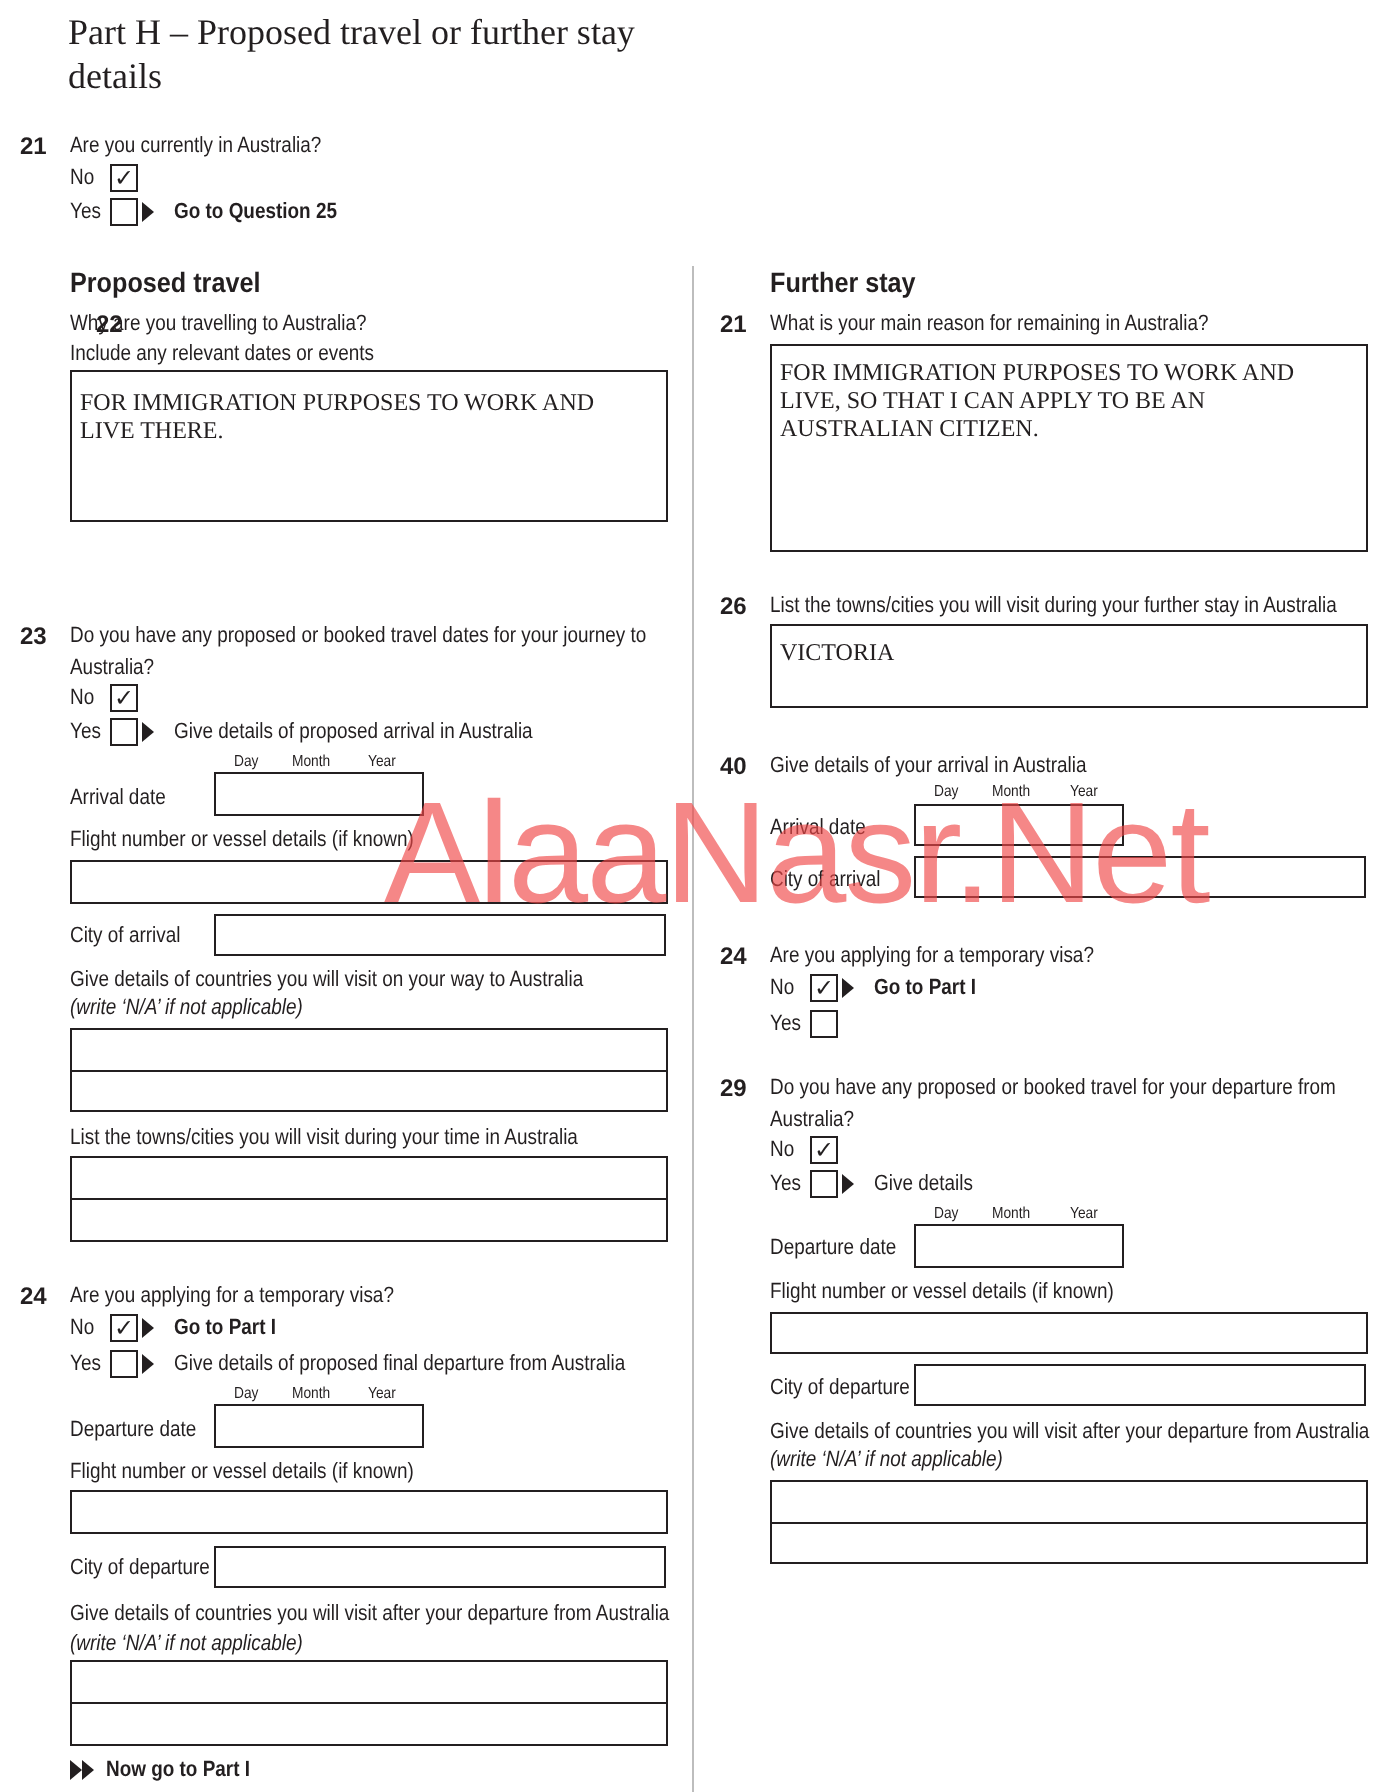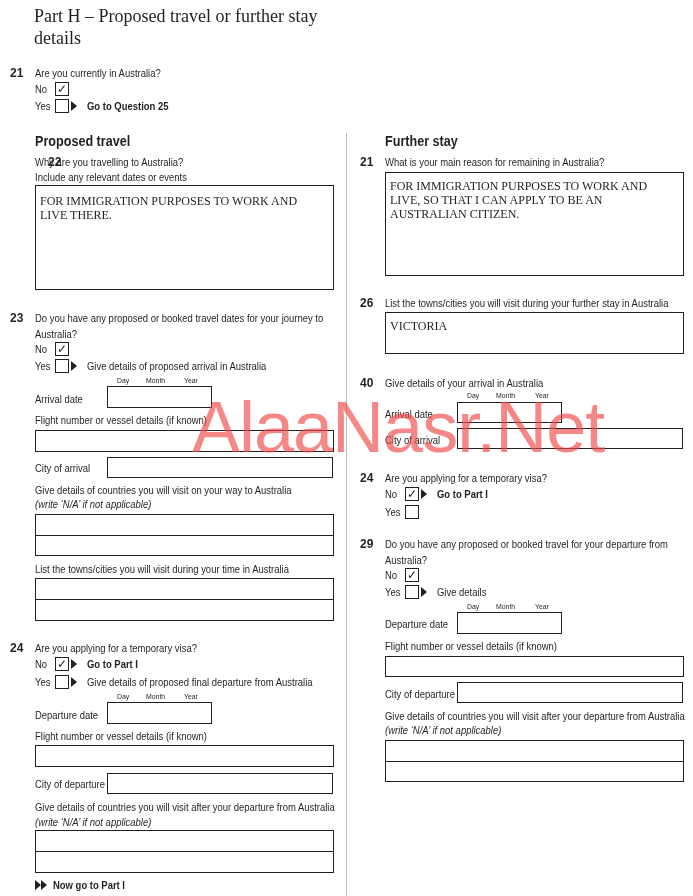--- a/index.html
+++ b/index.html
@@ -41,21 +41,21 @@
 <div class="abs arrow" style="left:71px;top:101px;"></div>
 <div class="abs small bold" style="left:87px;top:100px;">Go to Question 25</div>
 
 <div class="abs divider"></div>
 
 <div class="abs section-head" style="left:35px;top:133px;">Proposed travel</div>
 
 <div class="abs qnum" style="left:10px;top:155px;margin-left:38px;">22</div>
 <div class="abs qtext" style="left:35px;top:154px;">Why are you travelling to Australia?</div>
 <div class="abs qtext" style="left:35px;top:169px;">Include any relevant dates or events</div>
-<div class="abs box" style="left:35px;top:185px;width:299px;height:105px;">
+<div class="abs box" style="left:35px;top:185px;width:299px;height:76px;">
   <div class="filled" style="position:absolute;left:4px;top:8px;width:285px;">FOR IMMIGRATION PURPOSES TO WORK AND LIVE THERE.</div>
 </div>
 
 <div class="abs qnum" style="left:10px;top:311px;">23</div>
 <div class="abs qtext wrap" style="left:35px;top:310px;">Do you have any proposed or booked travel dates for your journey to Australia?</div>
 <div class="abs small" style="left:35px;top:343px;">No</div>
 <div class="abs cb" style="left:55px;top:342px;">✓</div>
 <div class="abs small" style="left:35px;top:360px;">Yes</div>
 <div class="abs cb" style="left:55px;top:359px;"></div>
 <div class="abs arrow" style="left:71px;top:361px;"></div>

